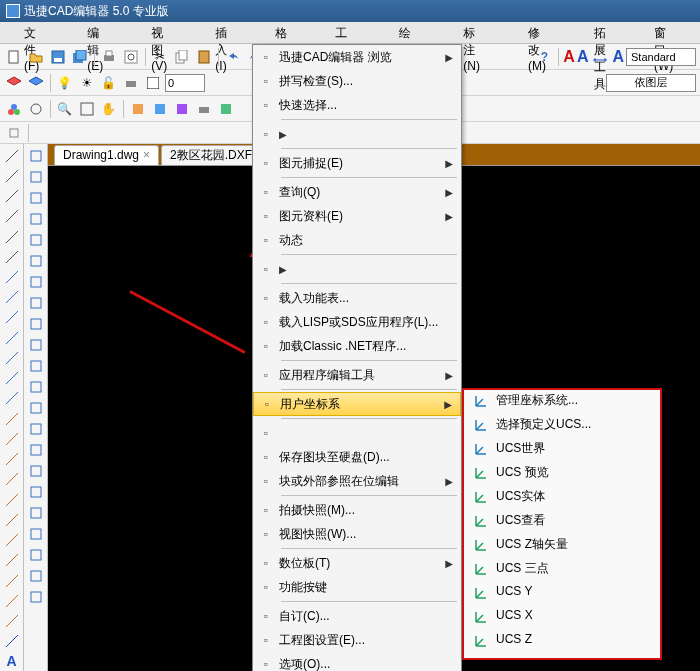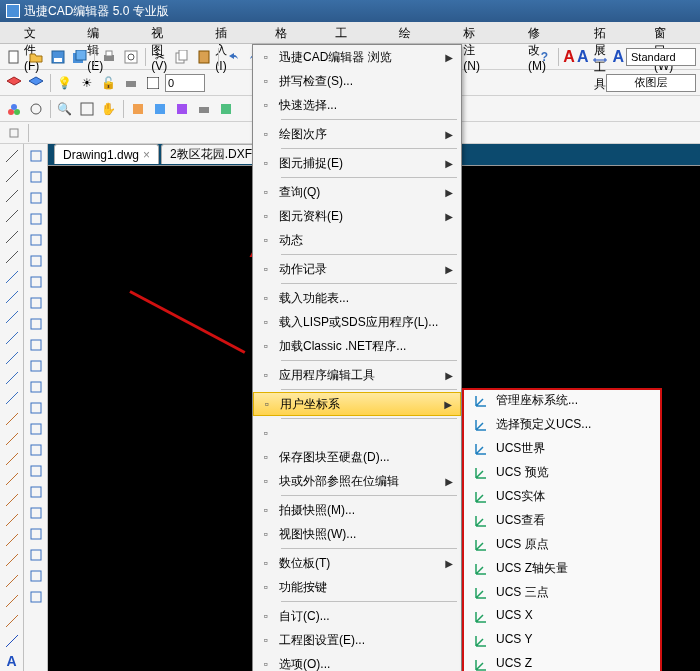--- a/index.html
+++ b/index.html
@@ -11,21 +11,21 @@
 .toolbar { height:26px; background:#f5f5f5; border-bottom:1px solid #d0d0d0; display:flex; align-items:center; padding:2px 4px; gap:2px; flex-wrap:nowrap; overflow:hidden; }
 .tbtn { width:20px; height:20px; display:flex; align-items:center; justify-content:center; border:1px solid transparent; }
 .sep { width:1px; height:18px; background:#c0c0c0; margin:0 2px; }
 .input-small { width:40px; height:18px; border:1px solid #888; font-size:11px; padding:0 2px; }
 .txt-style { width:70px; height:18px; border:1px solid #888; background:#fff; font-size:11px; padding:1px 4px; display:flex; align-items:center; }
 .txt-layer { width:90px; height:18px; border:1px solid #888; background:#fff; font-size:11px; padding:1px 4px; display:flex; align-items:center; justify-content:center;margin-left:12px; }
 .workspace { position:absolute; top:144px; left:0; right:0; bottom:0; display:flex; }
 .vtb { width:24px; background:#f5f5f5; border-right:1px solid #c0c0c0; display:flex; flex-direction:column; align-items:center; padding-top:2px; gap:1px; }
 .vbtn { width:20px; height:20px; display:flex; align-items:center; justify-content:center; }
 .canvas-area { flex:1; display:flex; flex-direction:column; }
-.tabs { height:22px; background:#0c4a6e; display:flex; align-items:flex-start; padding-left:6px; gap:2px; border-bottom:1px solid #999; }
+.tabs { height:22px; background:#a16207; display:flex; align-items:center; padding-left:6px; gap:2px; border-bottom:1px solid #999; }
 .tab { height:20px; padding:2px 8px; background:#f5f5f5; border:1px solid #aaa; border-bottom:none; border-radius:3px 3px 0 0; display:flex; align-items:center; gap:4px; font-size:11px; }
 .tab.active { background:#fff; }
 .tab .x { color:#888; cursor:pointer; }
 .canvas { flex:1; background:#000; }
 .dropdown { position:absolute; top:44px; left:252px; width:210px; background:#f4f4f4; border:1px solid #888; box-shadow:2px 2px 4px rgba(0,0,0,.3); z-index:10; }
 .dd-row { height:24px; display:flex; align-items:center; padding-right:8px; position:relative; }
 .dd-row.hl { background:linear-gradient(#ffe9a0,#ffd34e); border:1px solid #e0b000; }
 .dd-ico { width:26px; display:flex; align-items:center; justify-content:center; color:#555; }
 .dd-txt { flex:1; }
 .dd-arr { font-size:10px; color:#333; }
@@ -492,21 +492,20 @@
       <span class="dd-ico">▫</span>
       <span class="dd-txt">拼写检查(S)...</span>
     </div>
     <div class="dd-row">
       <span class="dd-ico">▫</span>
       <span class="dd-txt">快速选择...</span>
     </div>
     <div class="dd-sep"></div>
     <div class="dd-row">
       <span class="dd-ico">▫</span>
-      <span class="dd-txt">绘图次序</span>
       <span class="dd-arr">▶</span>
     </div>
     <div class="dd-sep"></div>
     <div class="dd-row">
       <span class="dd-ico">▫</span>
       <span class="dd-txt">图元捕捉(E)</span>
       <span class="dd-arr">▶</span>
     </div>
     <div class="dd-sep"></div>
     <div class="dd-row">
@@ -519,21 +518,20 @@
       <span class="dd-txt">图元资料(E)</span>
       <span class="dd-arr">▶</span>
     </div>
     <div class="dd-row">
       <span class="dd-ico">▫</span>
       <span class="dd-txt">动态</span>
     </div>
     <div class="dd-sep"></div>
     <div class="dd-row">
       <span class="dd-ico">▫</span>
-      <span class="dd-txt">动作记录</span>
       <span class="dd-arr">▶</span>
     </div>
     <div class="dd-sep"></div>
     <div class="dd-row">
       <span class="dd-ico">▫</span>
       <span class="dd-txt">载入功能表...</span>
     </div>
     <div class="dd-row">
       <span class="dd-ico">▫</span>
       <span class="dd-txt">载入LISP或SDS应用程序(L)...</span>
@@ -649,53 +647,45 @@
         </svg>
       </span>
       <span>UCS查看</span>
     </div>
     <div class="sm-row">
       <span class="sm-ico">
         <svg width="16" height="16">
           <path d="M3 13 L3 3 M3 13 L13 13 M3 13 L10 6" stroke="#20a060" fill="none" stroke-width="1.5"></path>
         </svg>
       </span>
-      <span>UCS 原点</span>
-    </div>
-    <div class="sm-row">
-      <span class="sm-ico">
-        <svg width="16" height="16">
-          <path d="M3 13 L3 3 M3 13 L13 13 M3 13 L10 6" stroke="#20a060" fill="none" stroke-width="1.5"></path>
-        </svg>
-      </span>
       <span>UCS Z轴矢量</span>
     </div>
     <div class="sm-row">
       <span class="sm-ico">
         <svg width="16" height="16">
           <path d="M3 13 L3 3 M3 13 L13 13 M3 13 L10 6" stroke="#20a060" fill="none" stroke-width="1.5"></path>
         </svg>
       </span>
       <span>UCS 三点</span>
     </div>
     <div class="sm-row">
       <span class="sm-ico">
         <svg width="16" height="16">
           <path d="M3 13 L3 3 M3 13 L13 13 M3 13 L10 6" stroke="#20a060" fill="none" stroke-width="1.5"></path>
         </svg>
       </span>
+      <span>UCS Y</span>
+    </div>
+    <div class="sm-row">
+      <span class="sm-ico">
+        <svg width="16" height="16">
+          <path d="M3 13 L3 3 M3 13 L13 13 M3 13 L10 6" stroke="#20a060" fill="none" stroke-width="1.5"></path>
+        </svg>
+      </span>
       <span>UCS X</span>
-    </div>
-    <div class="sm-row">
-      <span class="sm-ico">
-        <svg width="16" height="16">
-          <path d="M3 13 L3 3 M3 13 L13 13 M3 13 L10 6" stroke="#20a060" fill="none" stroke-width="1.5"></path>
-        </svg>
-      </span>
-      <span>UCS Y</span>
     </div>
     <div class="sm-row">
       <span class="sm-ico">
         <svg width="16" height="16">
           <path d="M3 13 L3 3 M3 13 L13 13 M3 13 L10 6" stroke="#20a060" fill="none" stroke-width="1.5"></path>
         </svg>
       </span>
       <span>UCS Z</span>
     </div>
   </div>

